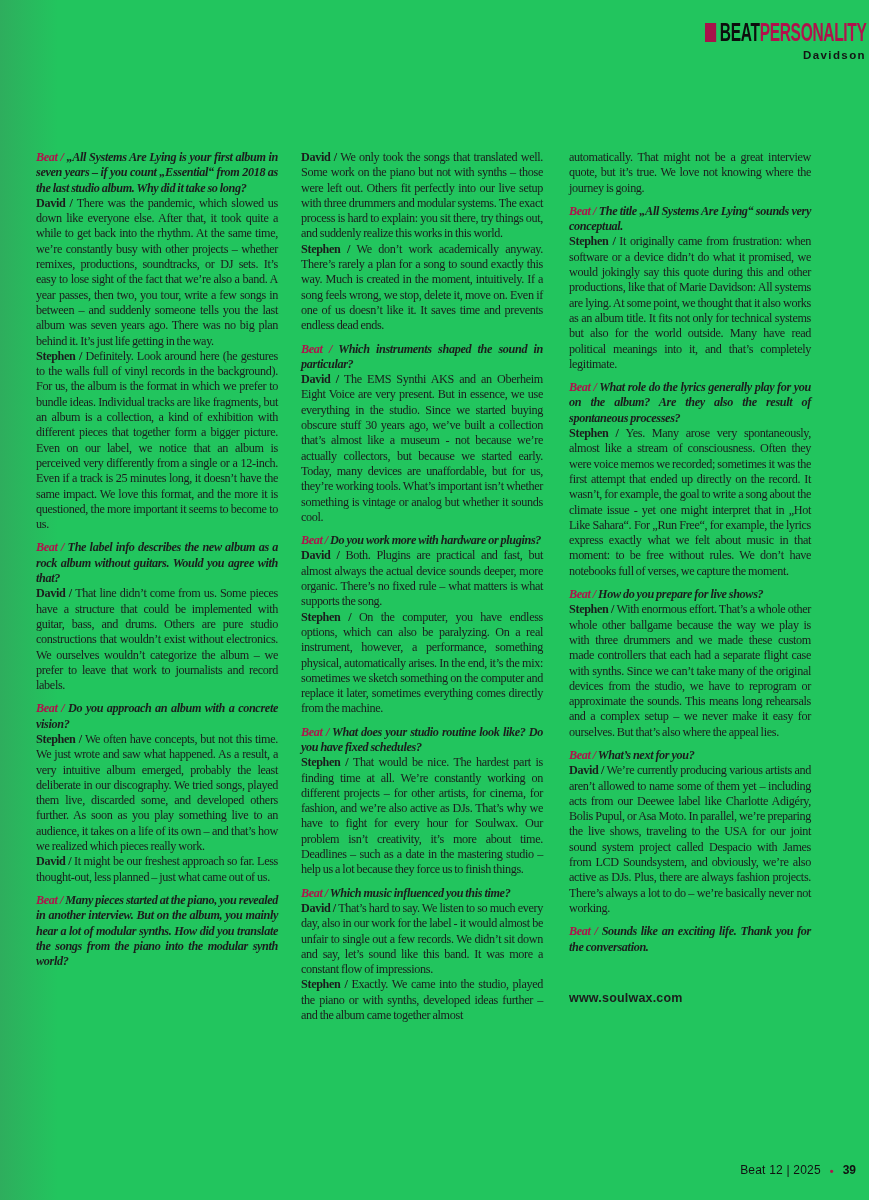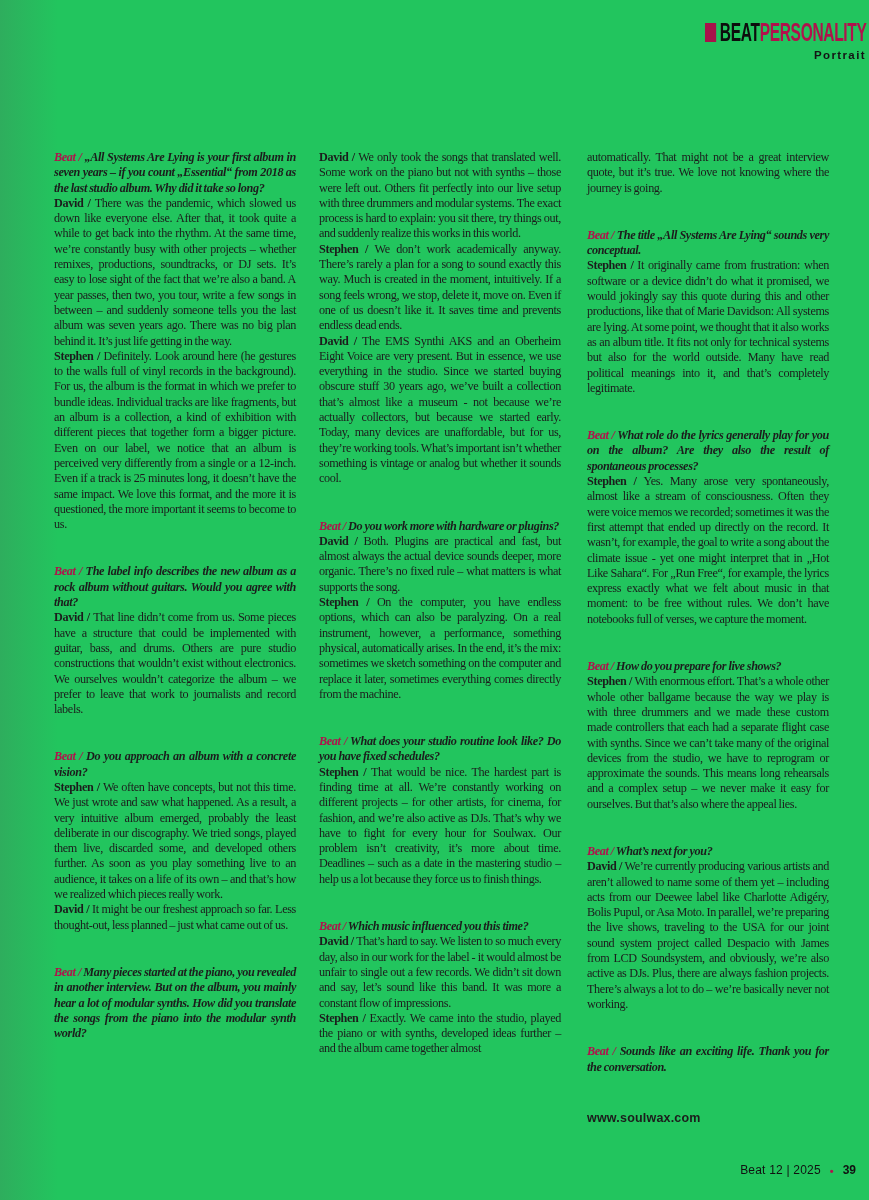--- a/index.html
+++ b/index.html
@@ -23,31 +23,31 @@
     transform:scaleX(0.62);transform-origin:100% 50%;
   }
   .logo-square{width:18px;height:19px;background:#a8134a;margin-right:6px;}
   .logo-beat{color:#0d0d0d;}
   .logo-personality{color:#b0134c;}
   .tagline{
     margin-top:3px;font-family:"Liberation Sans",sans-serif;font-weight:bold;
     font-size:11.5px;letter-spacing:1.4px;color:#141414;
   }
   
-  .columns{position:absolute;top:150px;left:54px;display:flex;}
+  .columns{position:absolute;top:150px;left:36px;display:flex;}
   .col{width:242px;}
   .col:nth-child(1){margin-right:23px;}
   .col:nth-child(2){margin-right:26px;}
   .block{
     margin:0;text-align:justify;
     font-size:12.2px;line-height:15.3px;
     letter-spacing:-0.35px;word-spacing:-0.5px;
     hyphens:auto;-webkit-hyphens:auto;
   }
-  .block.question{font-weight:bold;font-style:italic;margin-top:32px;}
+  .block.question{font-weight:bold;font-style:italic;margin-top:8px;}
   .block:first-child{margin-top:0;}
   .block.question .label{color:#b0134c;}
   .block.answer .label{font-weight:bold;font-style:normal;}
   .block.website{
     font-family:"Liberation Sans",sans-serif;font-weight:bold;
     font-size:12.5px;letter-spacing:0.2px;margin-top:36px;text-align:left;
     word-spacing:0;
   }
   
   .footer{
@@ -65,38 +65,39 @@
 <div class="page">
 
   <div class="edge-shadow"></div>
 
   <div class="masthead">
     <span class="logo-row">
       <span class="logo-square"></span>
       <span class="logo-beat">BEAT</span>
       <span class="logo-personality">PERSONALITY</span>
     </span>
-    <div class="tagline">Portrait</div>
+    <div class="tagline">Davidson</div>
   </div>
 
   <div class="columns">
     <div class="col">
         <p class="block question"><span class="label">Beat / </span>„All Systems Are Lying is your first album in seven years – if you count „Essential“ from 2018 as the last studio album. Why did it take so long?</p>
         <p class="block answer"><span class="label">David / </span>There was the pandemic, which slowed us down like everyone else. After that, it took quite a while to get back into the rhythm. At the same time, we’re constantly busy with other projects – whether remixes, productions, soundtracks, or DJ sets. It’s easy to lose sight of the fact that we’re also a band. A year passes, then two, you tour, write a few songs in between – and suddenly someone tells you the last album was seven years ago. There was no big plan behind it. It’s just life getting in the way.</p>
         <p class="block answer"><span class="label">Stephen / </span>Definitely. Look around here (he gestures to the walls full of vinyl records in the background). For us, the album is the format in which we prefer to bundle ideas. Individual tracks are like fragments, but an album is a collection, a kind of exhibition with different pieces that together form a bigger picture. Even on our label, we notice that an album is perceived very differently from a single or a 12-inch. Even if a track is 25 minutes long, it doesn’t have the same impact. We love this format, and the more it is questioned, the more important it seems to become to us.</p>
         <p class="block question"><span class="label">Beat / </span>The label info describes the new album as a rock album without guitars. Would you agree with that?</p>
         <p class="block answer"><span class="label">David / </span>That line didn’t come from us. Some pieces have a structure that could be implemented with guitar, bass, and drums. Others are pure studio constructions that wouldn’t exist without electronics. We ourselves wouldn’t categorize the album – we prefer to leave that work to journalists and record labels.</p>
         <p class="block question"><span class="label">Beat / </span>Do you approach an album with a concrete vision?</p>
         <p class="block answer"><span class="label">Stephen / </span>We often have concepts, but not this time. We just wrote and saw what happened. As a result, a very intuitive album emerged, probably the least deliberate in our discography. We tried songs, played them live, discarded some, and developed others further. As soon as you play something live to an audience, it takes on a life of its own – and that’s how we realized which pieces really work.</p>
         <p class="block answer"><span class="label">David / </span>It might be our freshest approach so far. Less thought-out, less planned – just what came out of us.</p>
         <p class="block question"><span class="label">Beat / </span>Many pieces started at the piano, you revealed in another interview. But on the album, you mainly hear a lot of modular synths. How did you translate the songs from the piano into the modular synth world?</p>
       </div>
     <div class="col">
         <p class="block answer"><span class="label">David / </span>We only took the songs that translated well. Some work on the piano but not with synths – those were left out. Others fit perfectly into our live setup with three drummers and modular systems. The exact process is hard to explain: you sit there, try things out, and suddenly realize this works in this world.</p>
         <p class="block answer"><span class="label">Stephen / </span>We don’t work academically anyway. There’s rarely a plan for a song to sound exactly this way. Much is created in the moment, intuitively. If a song feels wrong, we stop, delete it, move on. Even if one of us doesn’t like it. It saves time and prevents endless dead ends.</p>
+        <p class="block question"><span class="label">Beat / </span>Which instruments shaped the sound in particular?</p>
         <p class="block answer"><span class="label">David / </span>The EMS Synthi AKS and an Oberheim Eight Voice are very present. But in essence, we use everything in the studio. Since we started buying obscure stuff 30 years ago, we’ve built a collection that’s almost like a museum - not because we’re actually collectors, but because we started early. Today, many devices are unaffordable, but for us, they’re working tools. What’s important isn’t whether something is vintage or analog but whether it sounds cool.</p>
         <p class="block question"><span class="label">Beat / </span>Do you work more with hardware or plugins?</p>
         <p class="block answer"><span class="label">David / </span>Both. Plugins are practical and fast, but almost always the actual device sounds deeper, more organic. There’s no fixed rule – what matters is what supports the song.</p>
         <p class="block answer"><span class="label">Stephen / </span>On the computer, you have endless options, which can also be paralyzing. On a real instrument, however, a performance, something physical, automatically arises. In the end, it’s the mix: sometimes we sketch something on the computer and replace it later, sometimes everything comes directly from the machine.</p>
         <p class="block question"><span class="label">Beat / </span>What does your studio routine look like? Do you have fixed schedules?</p>
         <p class="block answer"><span class="label">Stephen / </span>That would be nice. The hardest part is finding time at all. We’re constantly working on different projects – for other artists, for cinema, for fashion, and we’re also active as DJs. That’s why we have to fight for every hour for Soulwax. Our problem isn’t creativity, it’s more about time. Deadlines – such as a date in the mastering studio – help us a lot because they force us to finish things.</p>
         <p class="block question"><span class="label">Beat / </span>Which music influenced you this time?</p>
         <p class="block answer"><span class="label">David / </span>That’s hard to say. We listen to so much every day, also in our work for the label - it would almost be unfair to single out a few records. We didn’t sit down and say, let’s sound like this band. It was more a constant flow of impressions.</p>
         <p class="block answer"><span class="label">Stephen / </span>Exactly. We came into the studio, played the piano or with synths, developed ideas further – and the album came together almost</p>
       </div>

